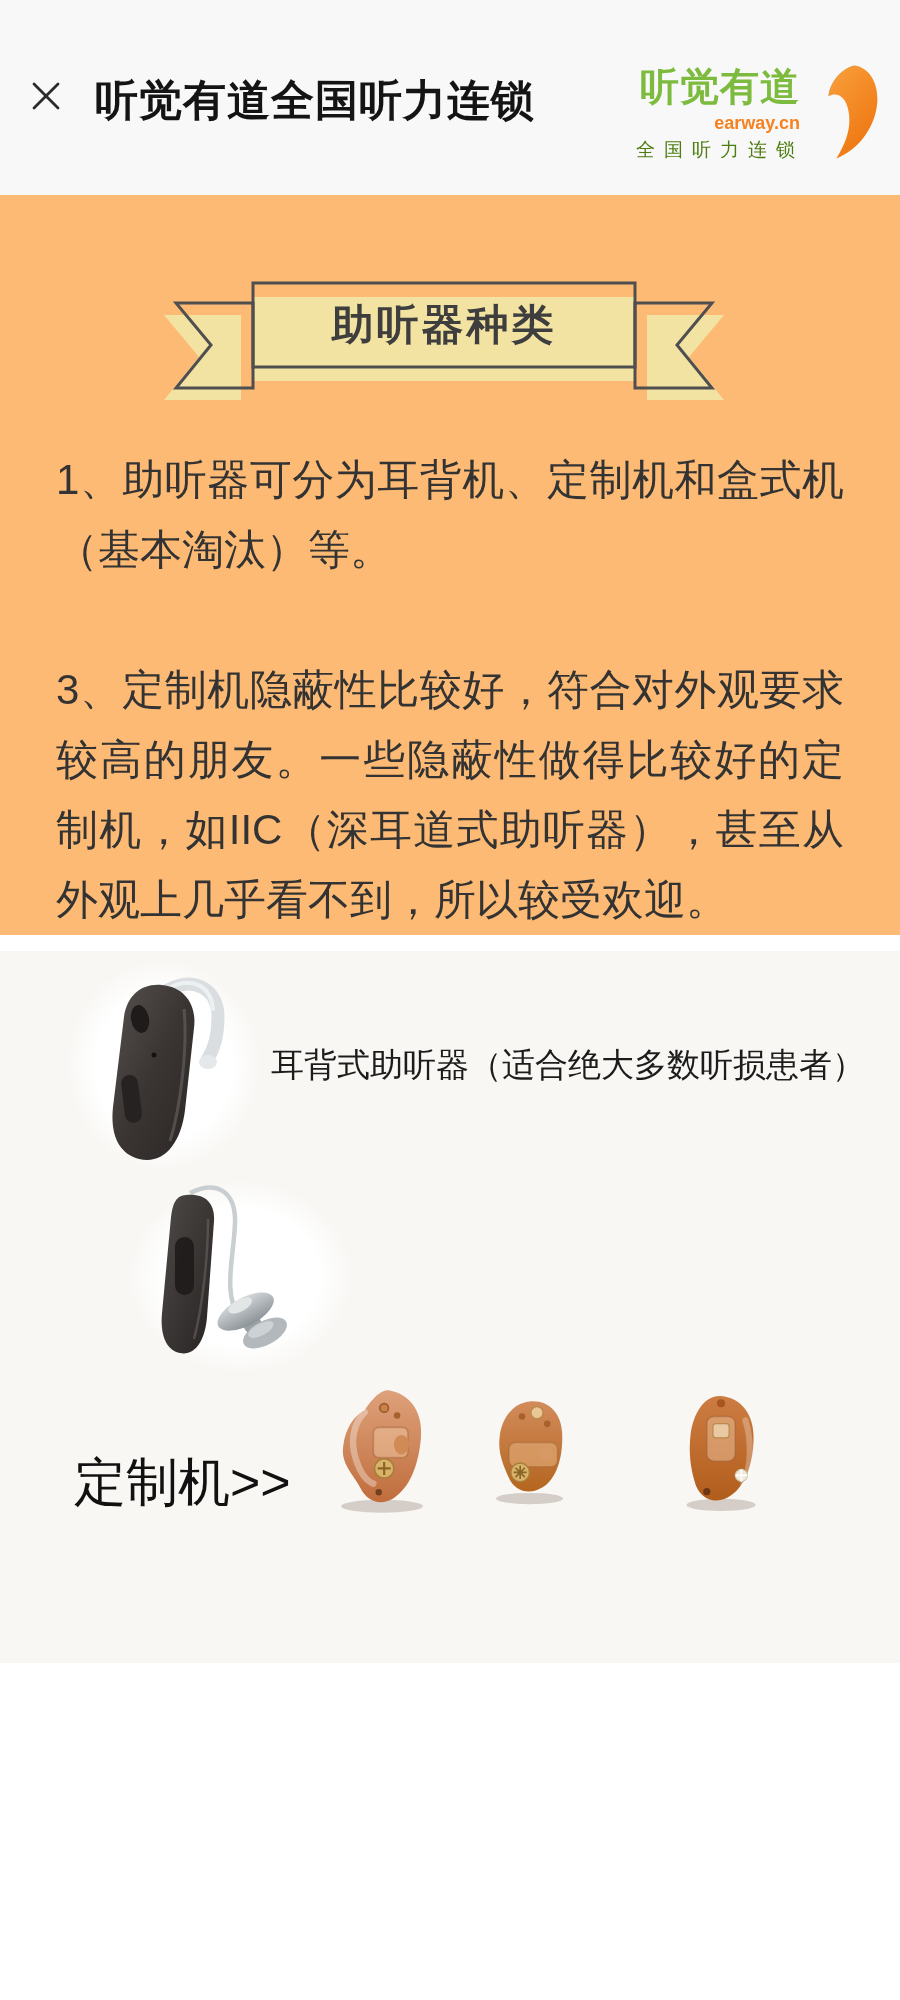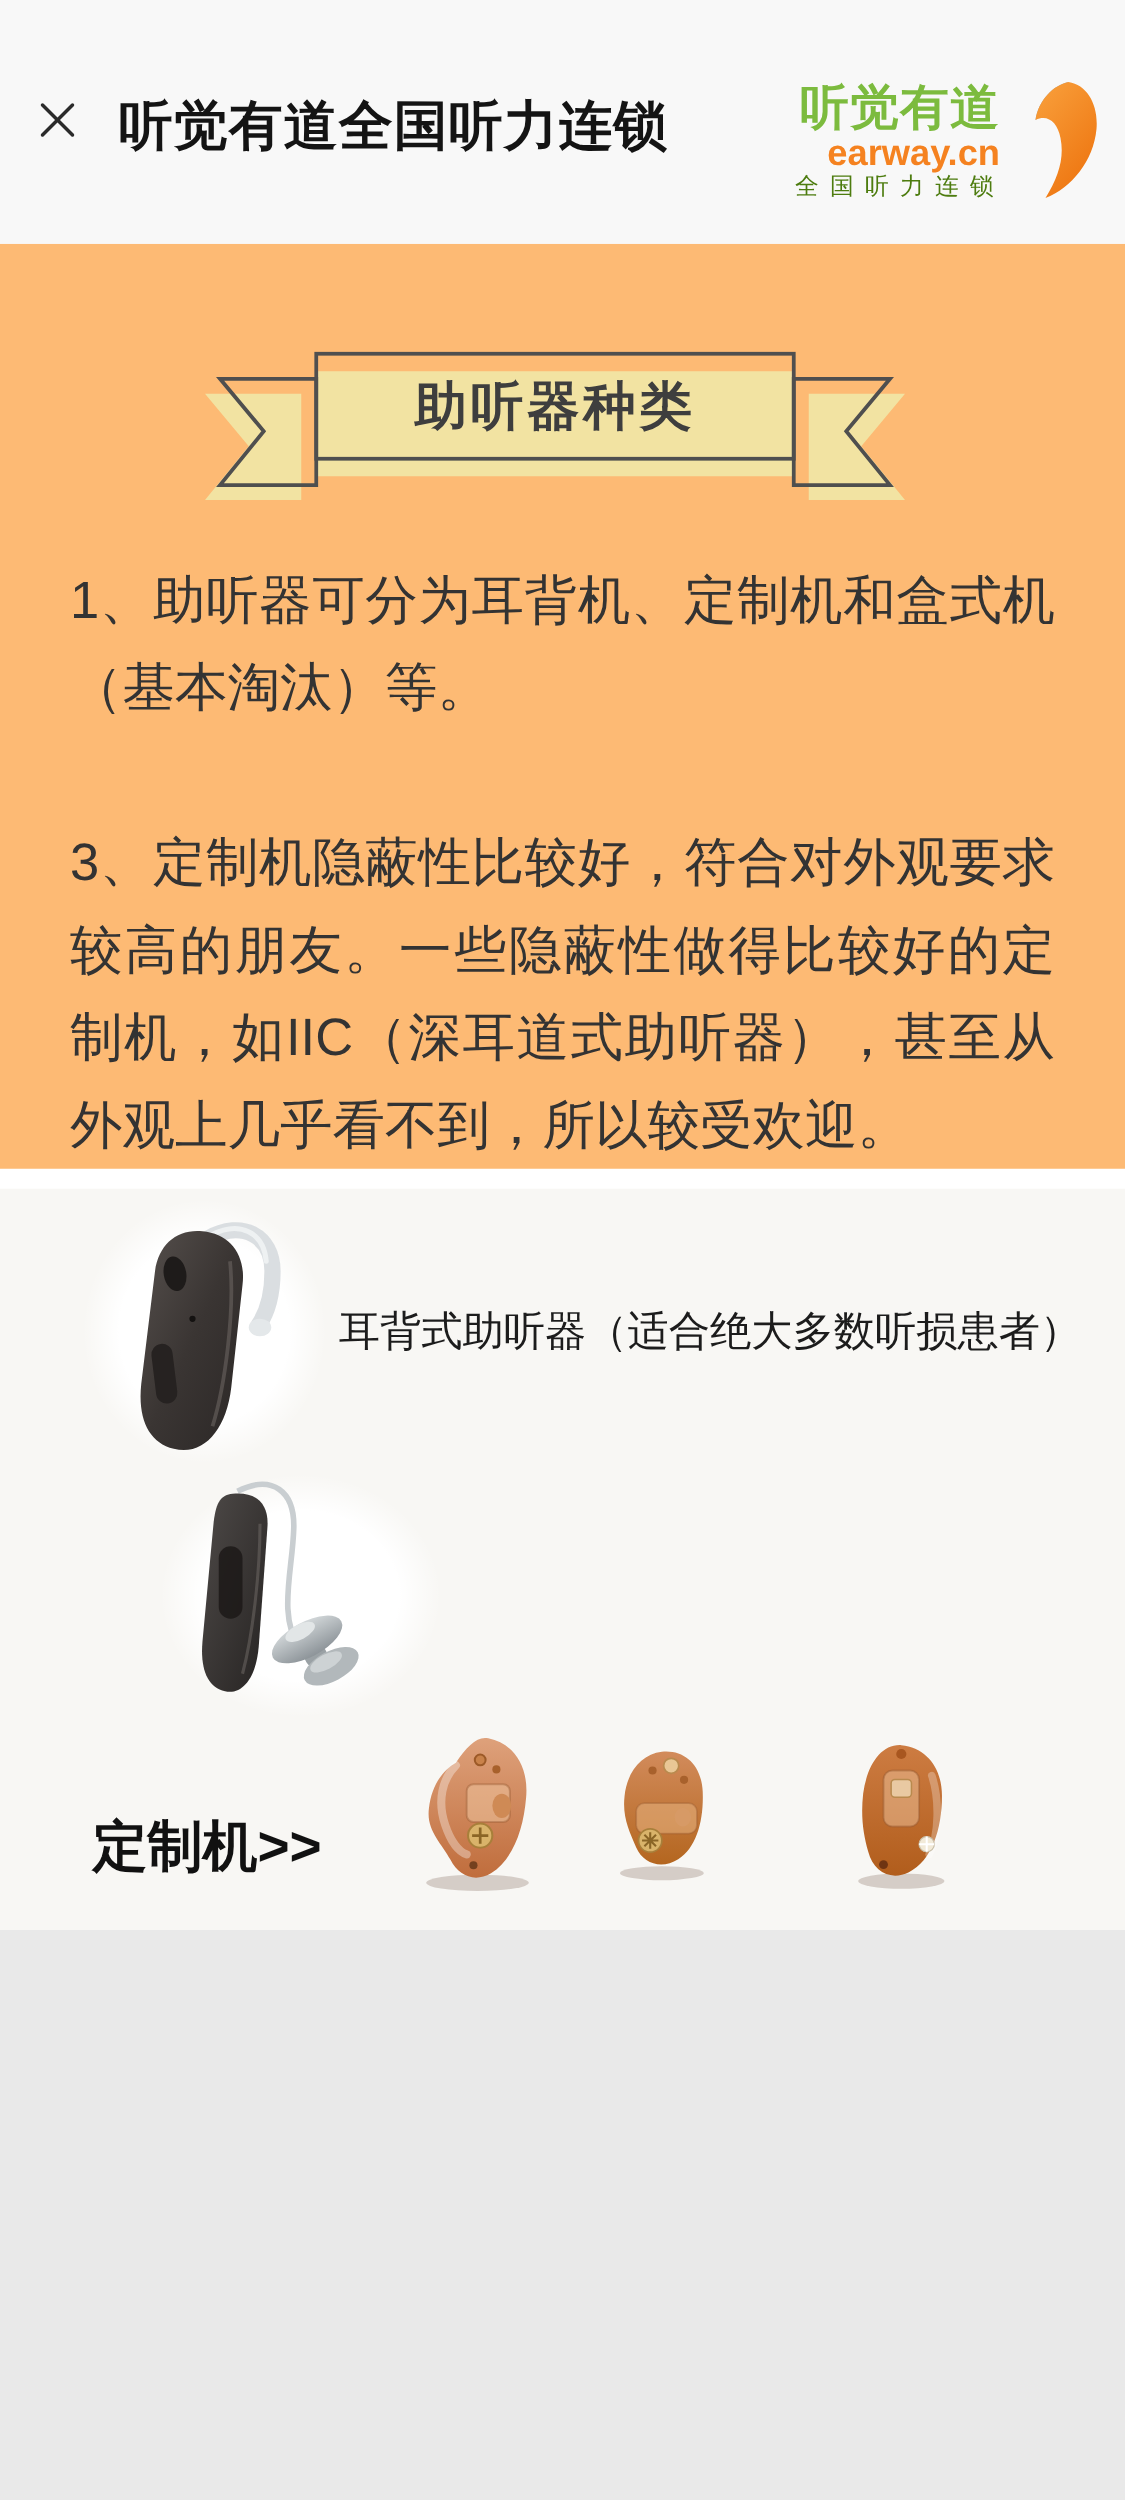--- a/index.html
+++ b/index.html
@@ -1,19 +1,19 @@
 <!DOCTYPE html>
 <html><head>
 <meta charset="utf-8">
 <style>
   html,body{margin:0;padding:0;background:#e9e9e9;}
   *{box-sizing:border-box;}
   body{font-family:"Liberation Sans","DejaVu Sans",sans-serif;}
   .page{
-    position:relative;width:900px;height:1544px;margin:0 auto;
+    position:relative;width:900px;height:2000px;margin:0 auto;
     background:#ffffff;overflow:hidden;
   }
   
   .header{
     position:relative;height:195px;background:#f8f8f8;
     display:flex;align-items:center;
   }
   .close-btn{
     position:absolute;left:28px;top:78px;width:36px;height:36px;
     display:flex;align-items:center;justify-content:center;cursor:pointer;
@@ -25,21 +25,21 @@
   }
   .logo{
     position:absolute;right:22px;top:58px;width:248px;height:108px;
     display:flex;align-items:center;
   }
   .logo-texts{
     display:flex;flex-direction:column;align-items:flex-end;
     width:170px;
   }
   .logo-brand{font-size:39px;font-weight:700;color:#7cbb3e;line-height:42px;letter-spacing:1px;}
-  .logo-domain{font-size:29px;font-weight:700;color:#f58220;line-height:28px;margin-top:1px;}
+  .logo-domain{font-size:18px;font-weight:700;color:#f58220;line-height:28px;margin-top:1px;}
   .logo-tagline{
     font-size:19px;color:#4d7c0f;letter-spacing:9px;line-height:18px;
     margin-top:4px;white-space:nowrap;align-self:center;margin-left:10px;
   }
   .logo-swoosh{width:72px;height:104px;margin-left:6px;flex:none;}
   
   .content{padding:75px 40px 0 40px;background:#fdba74;}
   .ribbon-wrap{position:relative;height:130px;margin:0 -40px;}
   .ribbon-wrap svg{position:absolute;left:0;top:0;}
   .ribbon-title{
@@ -68,21 +68,21 @@
   }
   .row-ric{height:185px;}
   .ric-img{position:absolute;left:112px;top:-2px;}
   .ric-caption{
     position:absolute;left:325px;top:32px;
     font-size:30px;color:#1c1c1c;white-space:nowrap;
   }
   .row-custom{height:297px;}
   .custom-label{
     position:absolute;left:58px;top:82px;
-    font-size:44px;font-weight:700;color:#111111;white-space:nowrap;
+    font-size:52px;font-weight:400;color:#111111;white-space:nowrap;
   }
   .custom-aid-1{position:absolute;left:312px;top:18px;}
   .custom-aid-2{position:absolute;left:466px;top:28px;}
   .custom-aid-3{position:absolute;left:652px;top:24px;}
   .custom-captions{
     position:absolute;left:0;top:148px;width:900px;
     padding-left:105px;text-align:center;
   }
   .custom-caption-line{
     font-size:36px;line-height:72px;color:#141414;white-space:nowrap;

